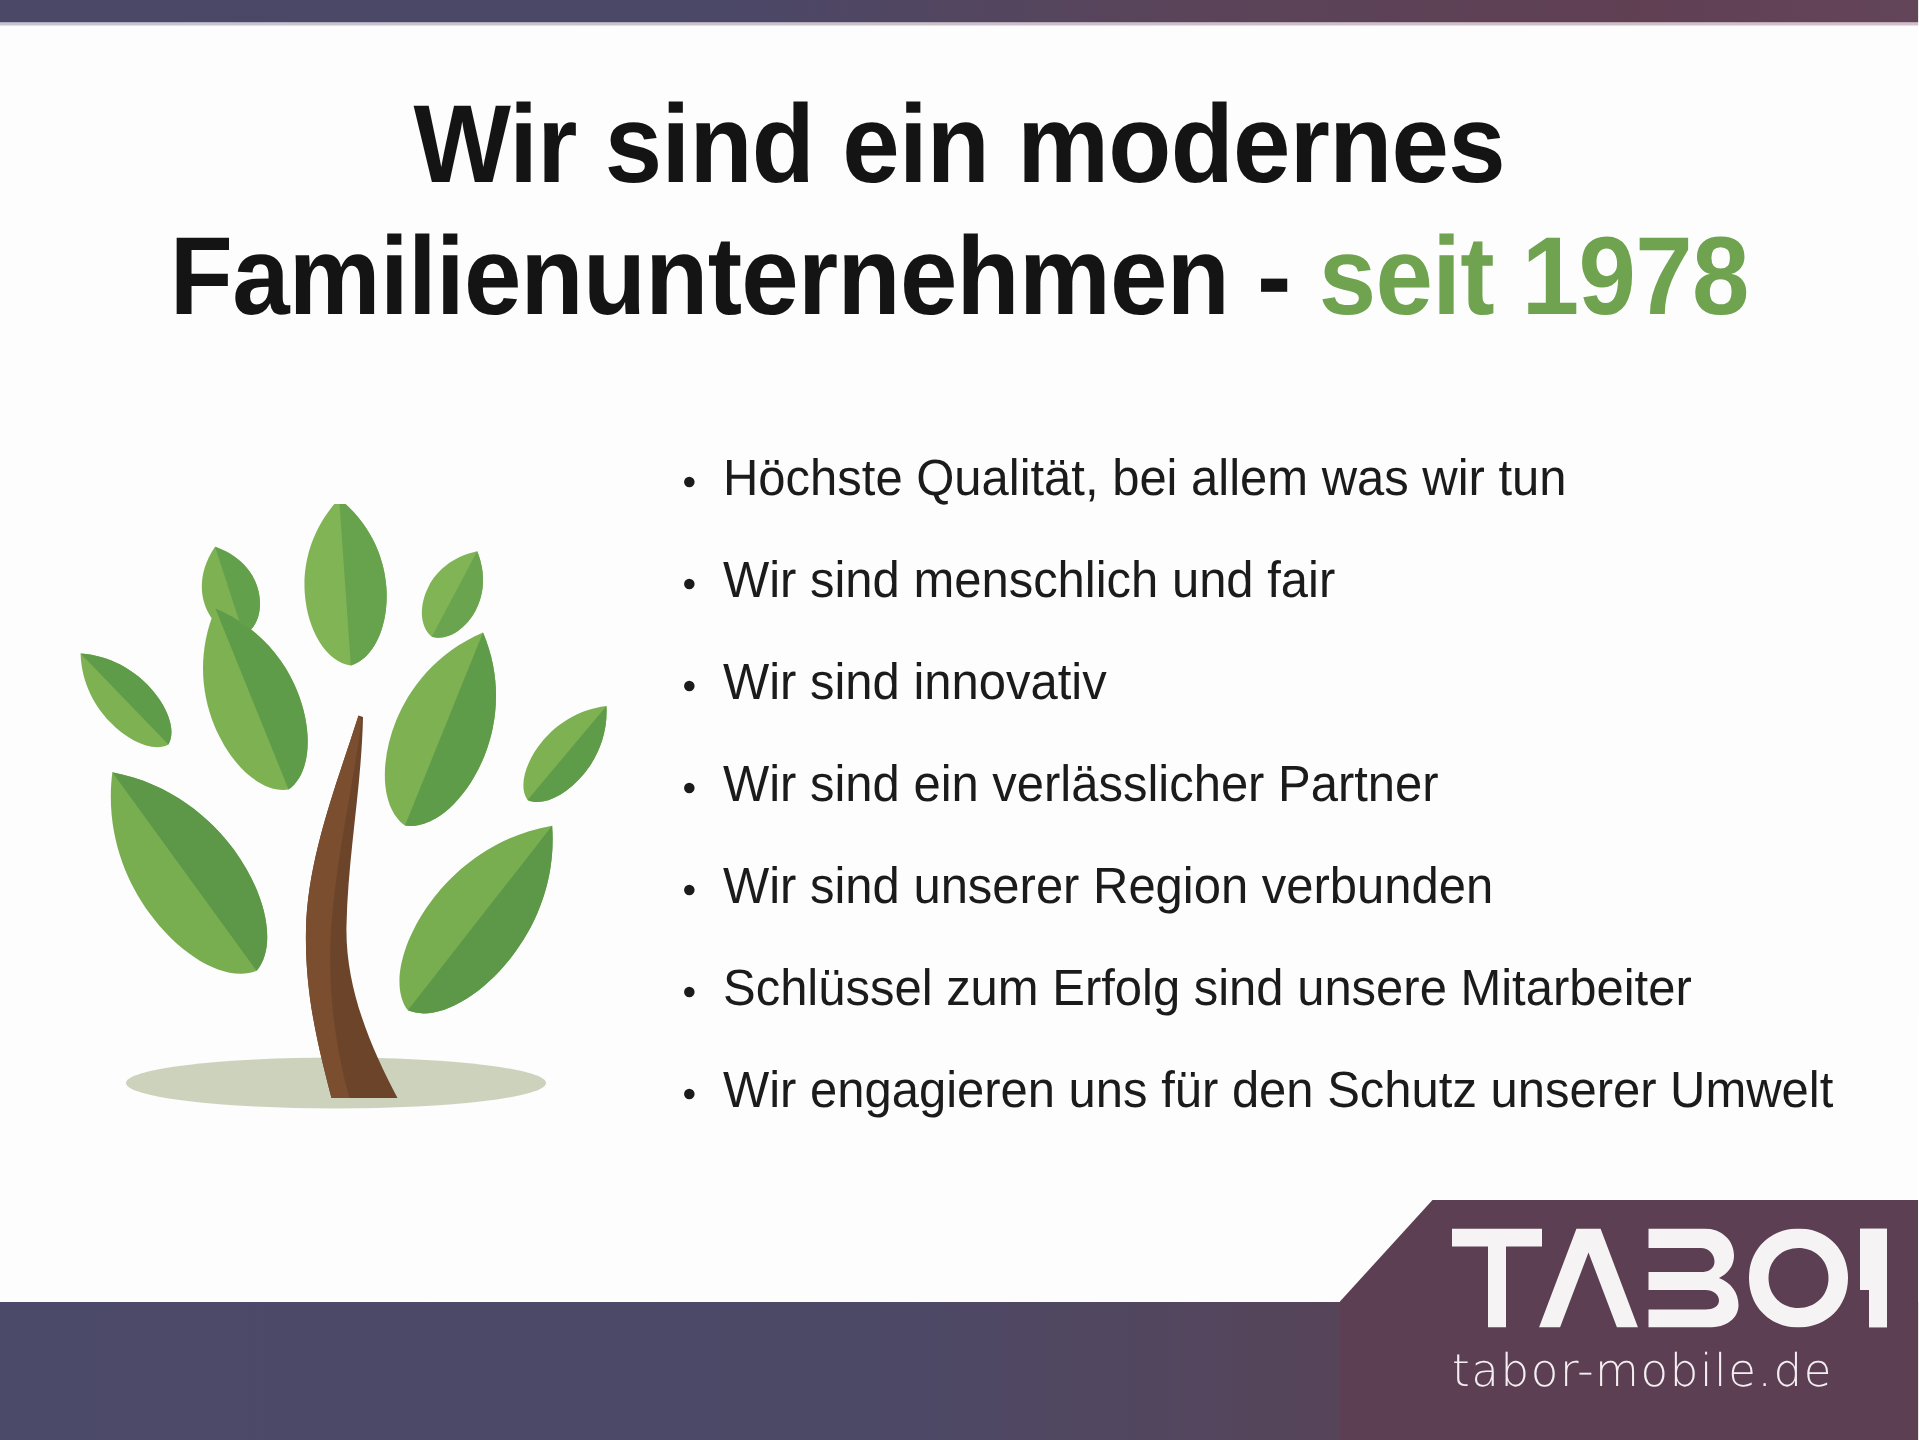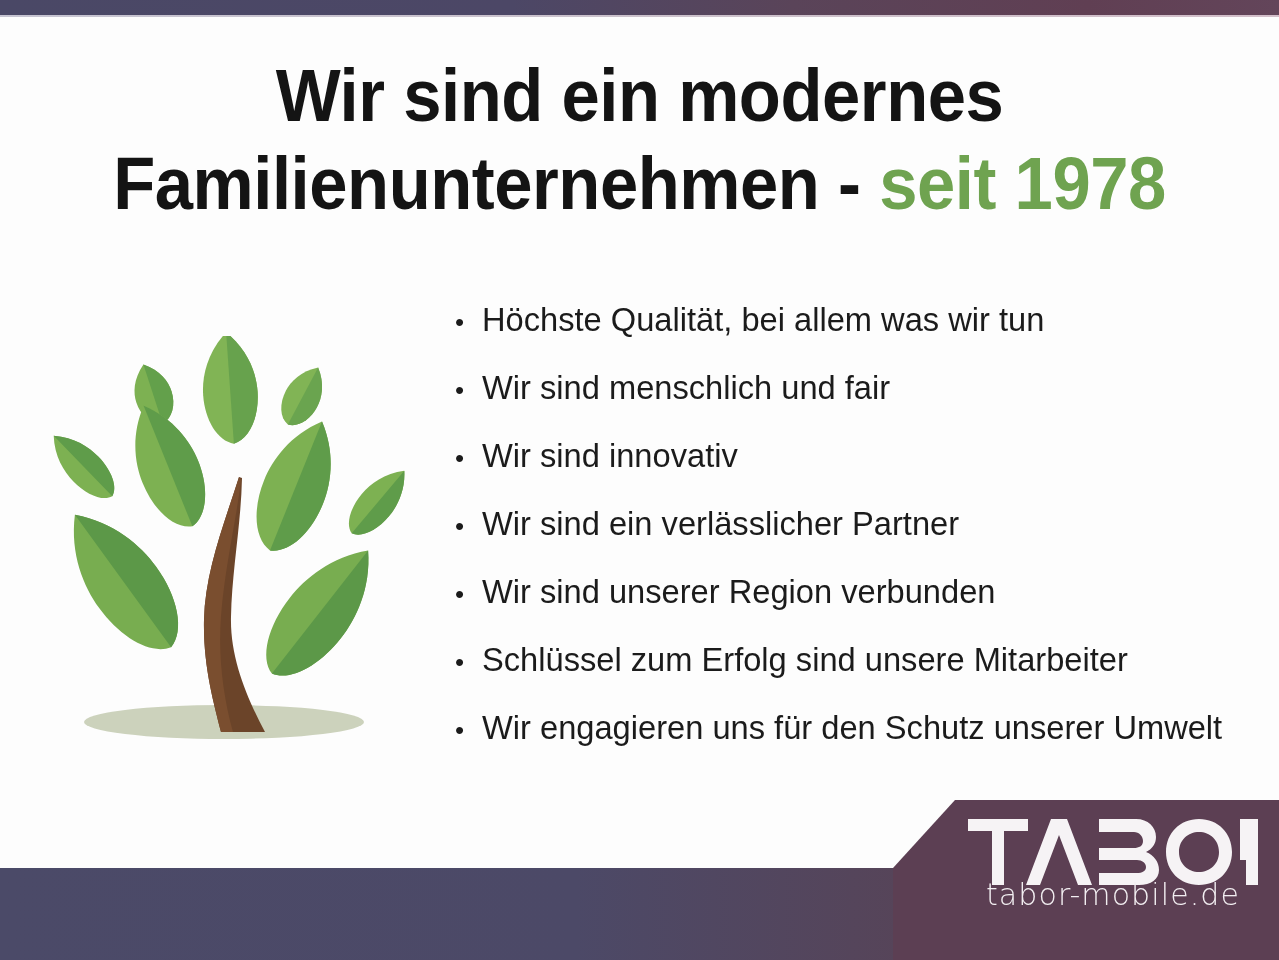--- a/index.html
+++ b/index.html
@@ -121,29 +121,29 @@
   #logo-wordmark {
     position: absolute;
     left: 968px;
     top: 819px;
     height: 66px;
     width: 290px;
   }
   #logo-tagline {
     position: absolute;
     left: 968px;
-    top: 878px;
+    top: 898px;
     width: 290px;
     font-size: 30px;
     line-height: 34px;
     letter-spacing: 1.1px;
     color: #f2eef1;
     font-weight: 300;
     font-family: "DejaVu Sans", sans-serif;
-    text-align: center;
+    text-align: left;
   }
 </style>
 </head>
 <body>
 
 <div id="slide">
 
   <div id="top-bar"></div>
   <div id="top-bar-hairline"></div>
 

